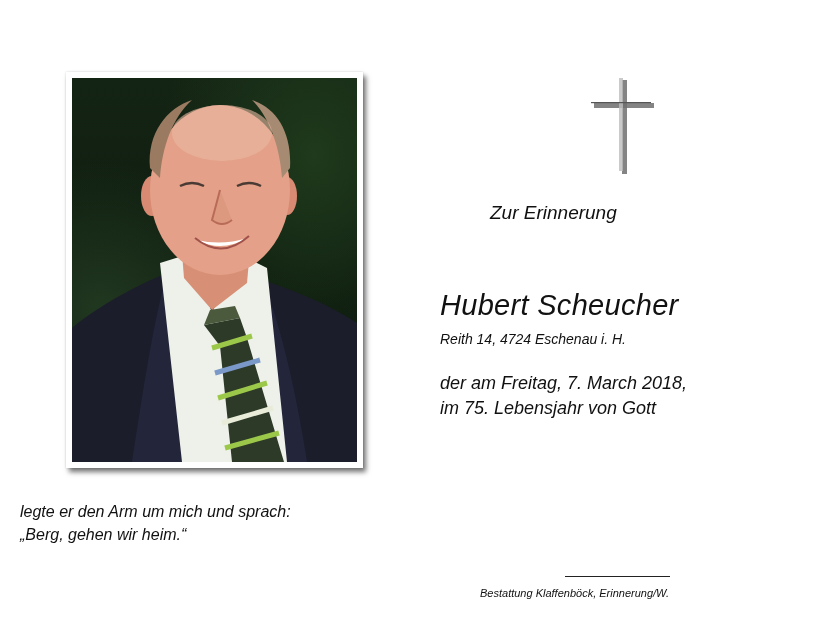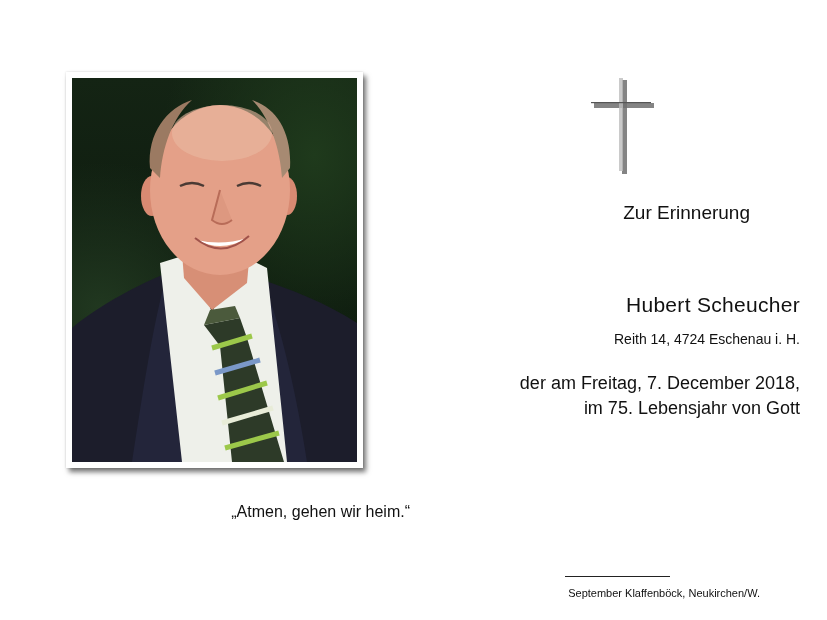--- a/index.html
+++ b/index.html
@@ -18,23 +18,23 @@
     .photo {
       position: absolute; left: 6px; top: 6px; width: 285px; height: 384px;
       overflow: hidden;
       background:
         radial-gradient(ellipse at 85% 20%, #1f3a1c 0%, rgba(0,0,0,0) 45%),
         radial-gradient(ellipse at 10% 60%, #213820 0%, rgba(0,0,0,0) 45%),
         linear-gradient(180deg, #142414 0%, #0d1a0e 60%, #152a15 100%);
     }
     .photo svg { position: absolute; left: 0; top: 0; }
     .cross { position: absolute; left: 588px; top: 76px; width: 70px; height: 100px; }
-    .center-col { position: absolute; text-align: right; }
+    .center-col { position: absolute; text-align: left; font-style: italic; }
     .intro { left: 490px; width: 260px; top: 199px; font-size: 19px; line-height: 28px; }
-    .name { left: 440px; width: 360px; top: 287px; font-size: 21px; line-height: 36px; letter-spacing: 0.3px; }
+    .name { left: 440px; width: 360px; top: 287px; font-size: 29px; line-height: 36px; letter-spacing: 0.3px; }
     .address { left: 440px; width: 360px; top: 330px; font-size: 14px; line-height: 18px; }
     .death { left: 440px; width: 360px; top: 371px; font-size: 18px; line-height: 25px; }
     .poem { left: 20px; width: 390px; top: 500px; font-size: 16px; line-height: 23px; }
     .sig-line { position: absolute; left: 565px; top: 576px; width: 105px; height: 1px; background: #222; }
     .undertaker { left: 480px; width: 280px; top: 585px; font-size: 11px; line-height: 16px; }
   </style>
 </head>
 <body>
 
 <div class="photo-frame">
@@ -94,22 +94,23 @@
 </div>
 
 <div class="center-col intro">
   <div>Zur Erinnerung</div>
 </div>
 
 <div class="center-col name">Hubert Scheucher</div>
 <div class="center-col address">Reith 14, 4724 Eschenau i. H.</div>
 
 <div class="center-col death">
-  <div>der am Freitag, 7. December 2018,</div>
+  <div>der am Freitag, 7. March 2018,</div>
   <div>im 75. Lebensjahr von Gott</div>
 </div>
 
 <div class="center-col poem">
-  <div>„Atmen, gehen wir heim.“</div>
+  <div>legte er den Arm um mich und sprach:</div>
+  <div>„Berg, gehen wir heim.“</div>
 </div>
 
 <div class="sig-line"></div>
-<div class="center-col undertaker">September Klaffenböck, Neukirchen/W.</div>
+<div class="center-col undertaker">Bestattung Klaffenböck, Erinnerung/W.</div>
 
 </body></html>

